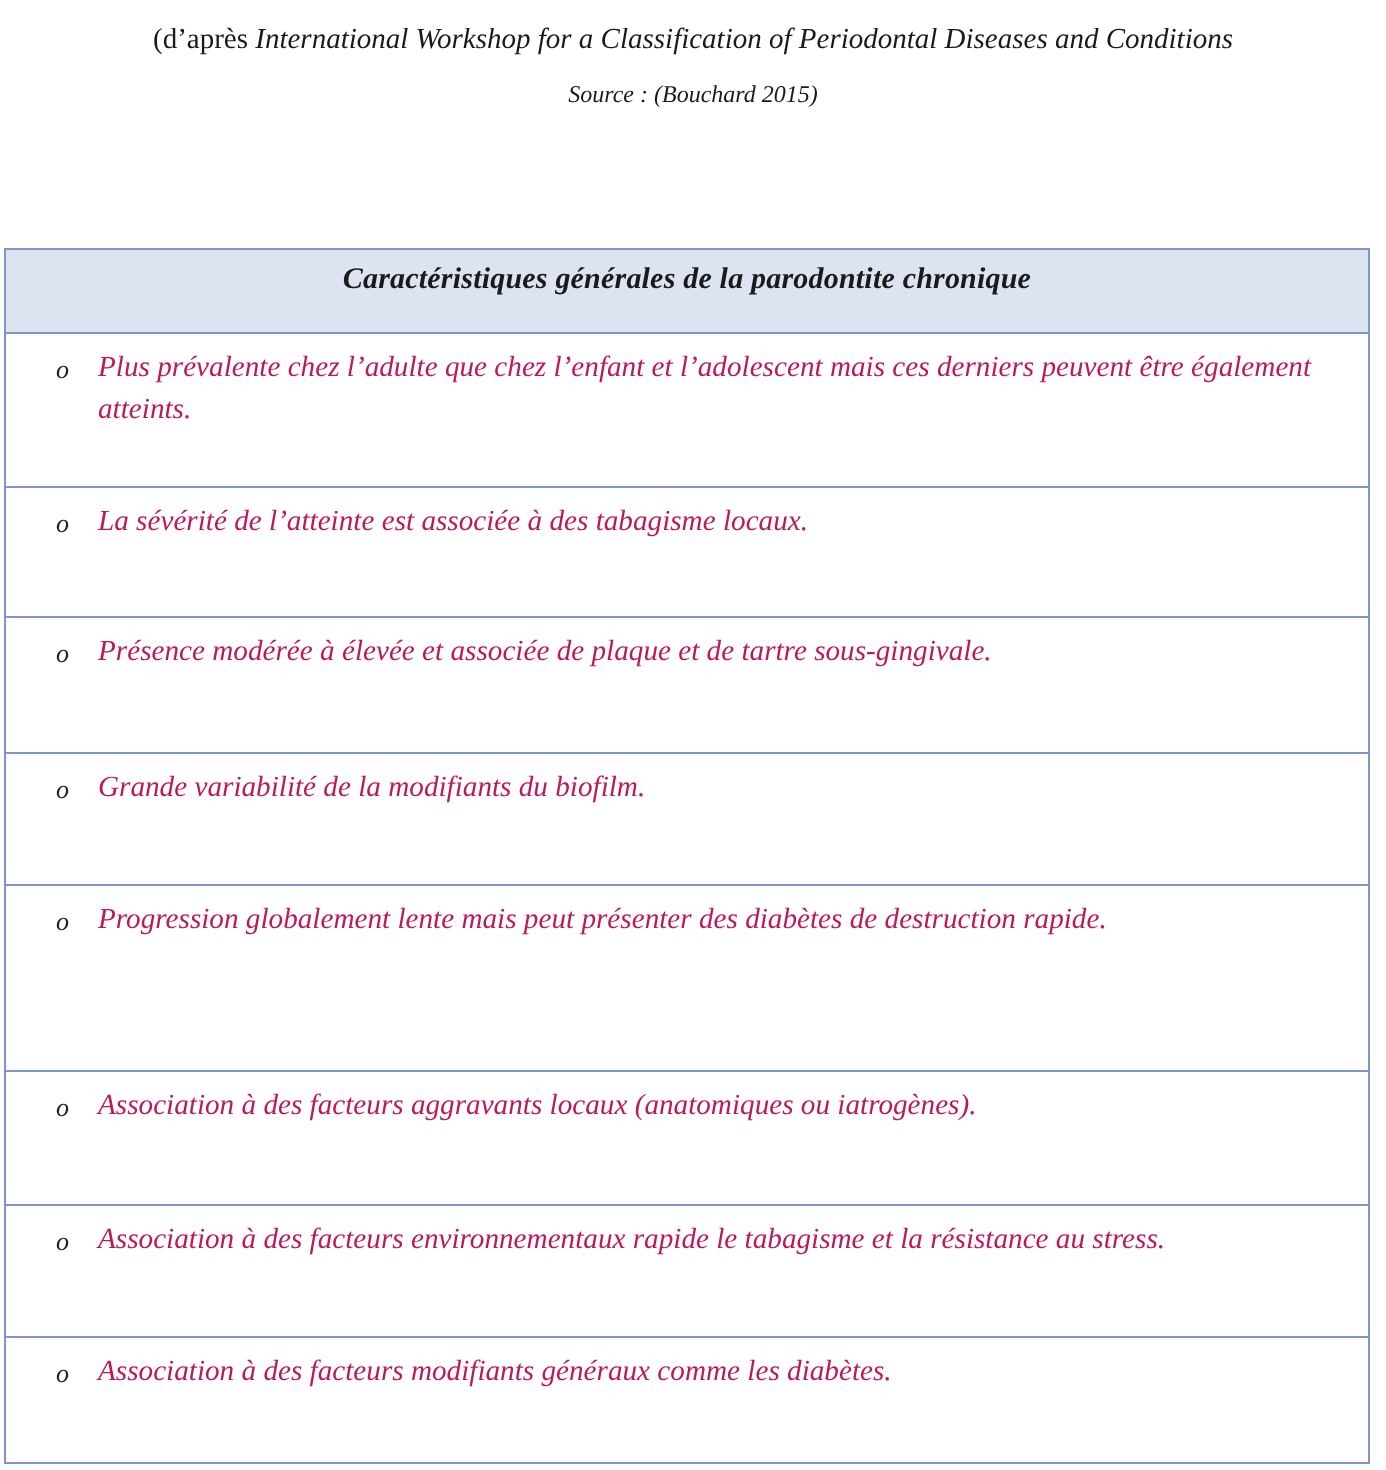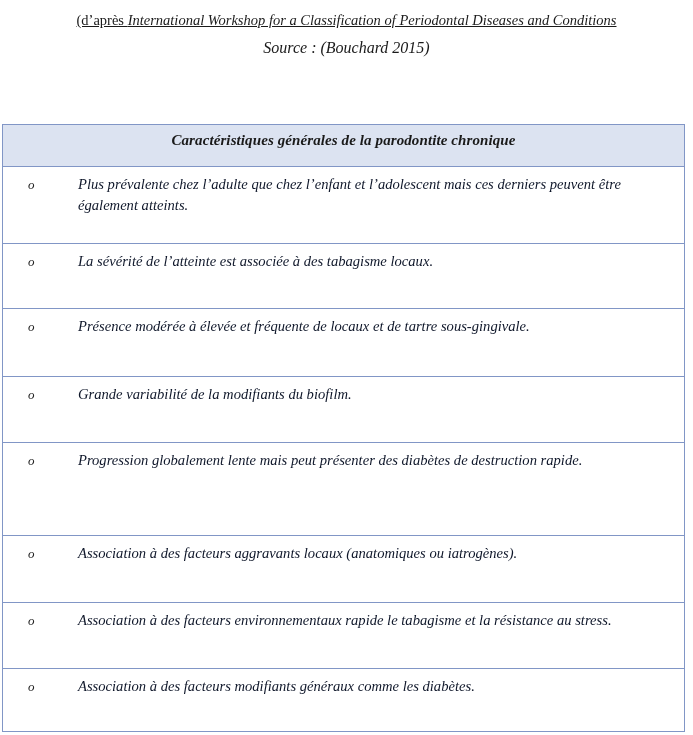--- a/index.html
+++ b/index.html
@@ -23,27 +23,26 @@
 
   
   .caption-block {
     padding: 7px 6px 0 6px;
     text-align: center;
   }
   .caption-line {
     font-size: 14.5px;
     line-height: 27px;
     white-space: nowrap;
-    text-decoration: underline;
   }
   .caption-line .ital {
     font-style: italic;
   }
   .caption-source {
-    font-size: 16px;
+    font-size: 12px;
     line-height: 27px;
     font-style: italic;
   }
 
   
   .table-wrap {
     position: absolute;
     left: 2px;
     top: 124px;
     width: 683px;
@@ -87,22 +86,21 @@
     width: 21px;
     font-size: 13px;
     line-height: 21px;
     color: #222222;
     font-family: "Liberation Serif", "DejaVu Serif", serif;
   }
   .row-text {
     flex: 1 1 auto;
     font-size: 14.6px;
     line-height: 21px;
-    color: #0f172a;
-    margin-left: 29px;
+    color: #be185d;
   }
 
   
   .h-r0 { height: 76px; }
   .h-r1 { height: 64px; }
   .h-r2 { height: 67px; }
   .h-r3 { height: 65px; }
   .h-r4 { height: 92px; }
   .h-r5 { height: 66px; }
   .h-r6 { height: 65px; }
@@ -139,21 +137,21 @@
             <div class="row-inner">
               <span class="bullet">o</span>
               <span class="row-text">La sévérité de l’atteinte est associée à des tabagisme locaux.</span>
             </div>
           </td>
         </tr>
         <tr>
           <td class="row-cell h-r2">
             <div class="row-inner">
               <span class="bullet">o</span>
-              <span class="row-text">Présence modérée à élevée et fréquente de locaux et de tartre sous-gingivale.</span>
+              <span class="row-text">Présence modérée à élevée et associée de plaque et de tartre sous-gingivale.</span>
             </div>
           </td>
         </tr>
         <tr>
           <td class="row-cell h-r3">
             <div class="row-inner">
               <span class="bullet">o</span>
               <span class="row-text">Grande variabilité de la modifiants du biofilm.</span>
             </div>
           </td>

